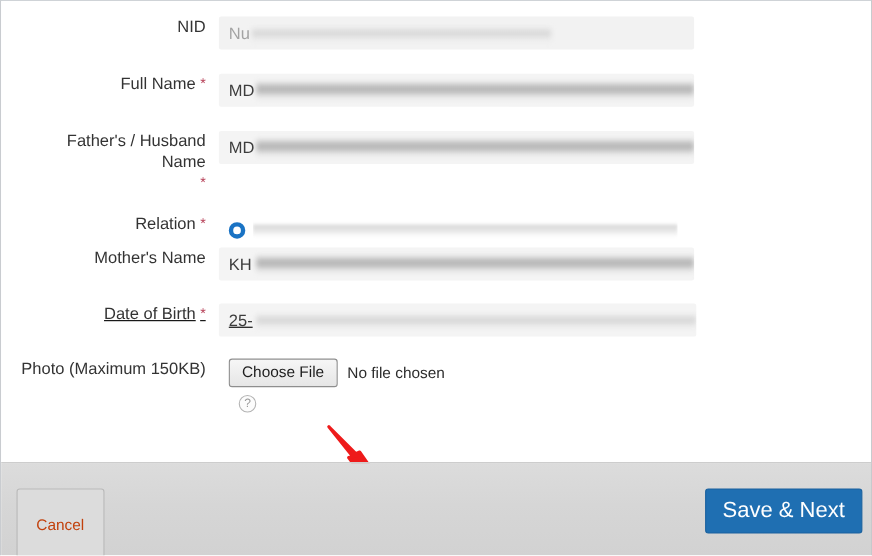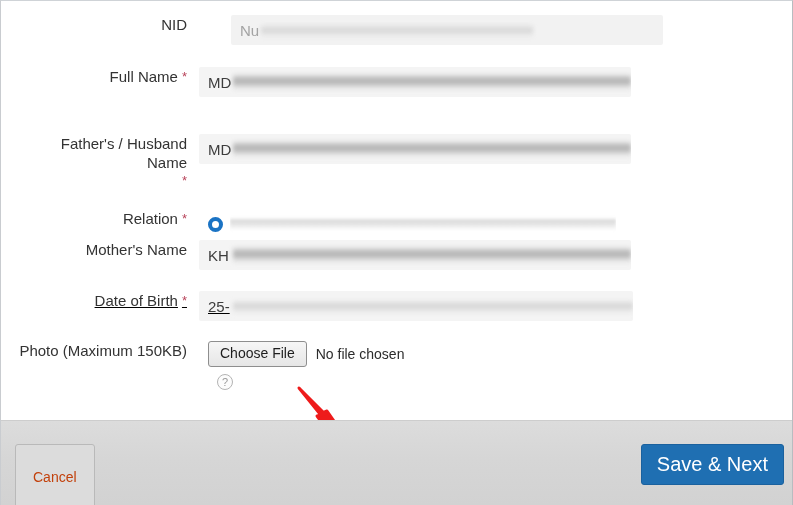--- a/index.html
+++ b/index.html
@@ -278,23 +278,23 @@
   .cursor {
     position: absolute;
     left: 455px;
     top: 447px;
     width: 14px;
     height: 20px;
     pointer-events: none;
   }
 
   
-  .r-nid      { margin-top: 8px; gap: 32px; }
+  .r-nid      { margin-top: 8px; }
   .r-full     { margin-top: 22px; }
-  .r-father   { margin-top: 37px; }
+  .r-father   { margin-top: 22px; }
   .r-relation { margin-top: 22px; }
   .r-mother   { margin-top: 1px; }
   .r-dob      { margin-top: 21px; text-decoration: underline; }
   .r-salut    { margin-top: 21px; }
   .r-photo    { margin-top: 20px; }
 </style>
 </head>
 <body>
 
 <div id="app">

